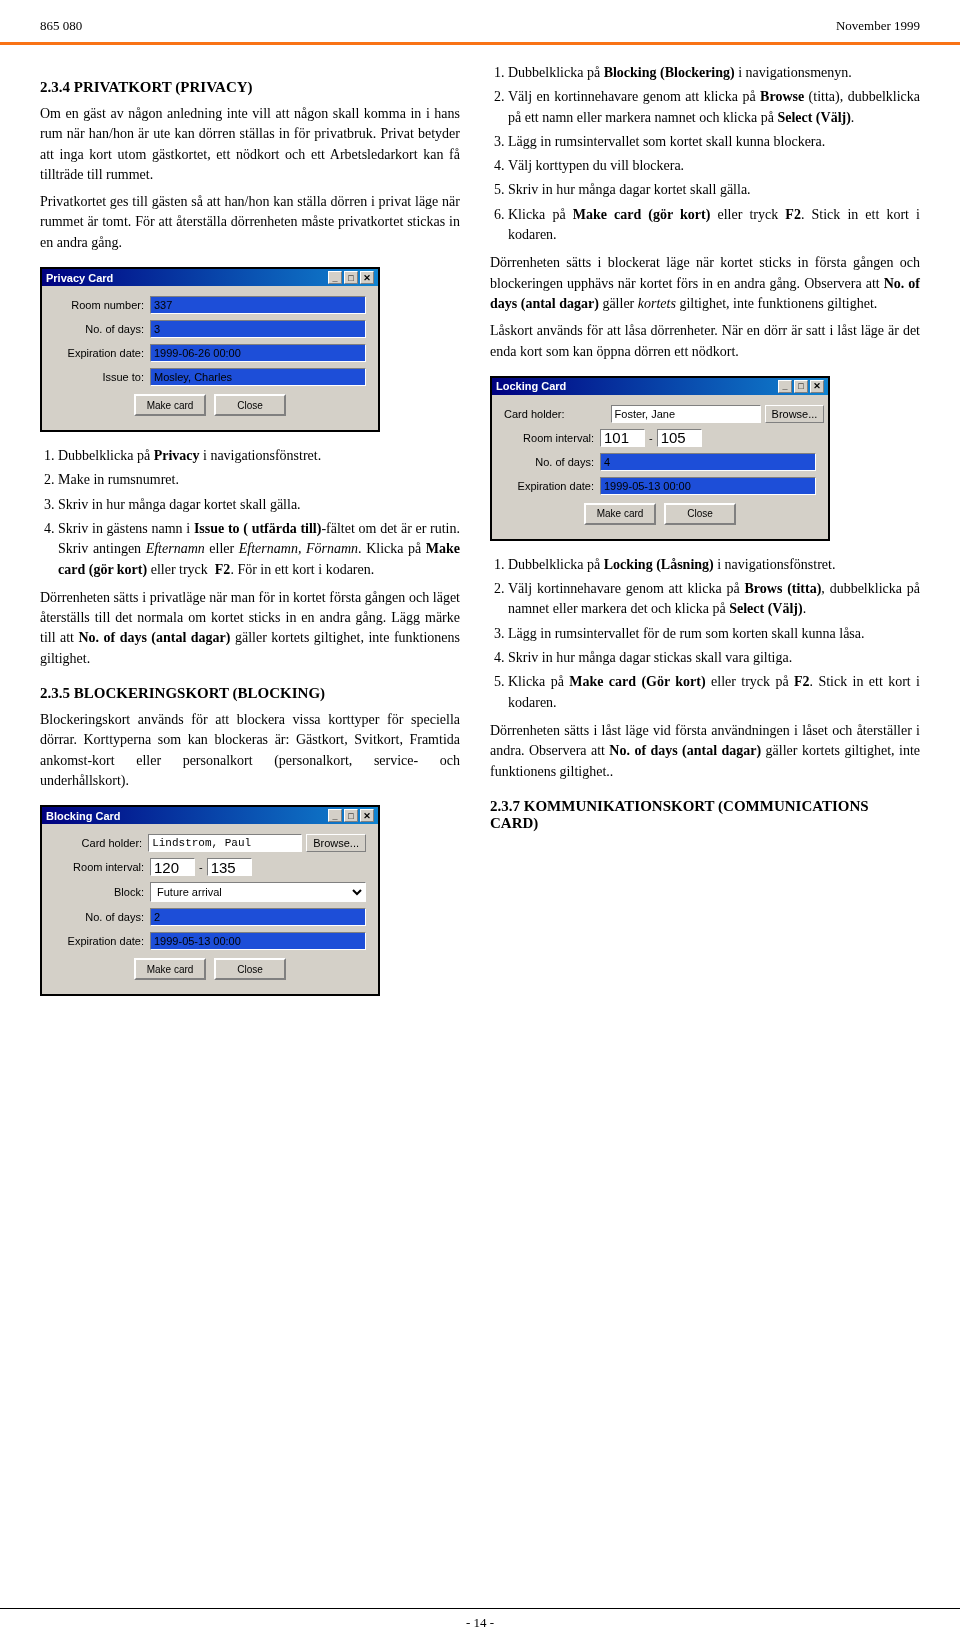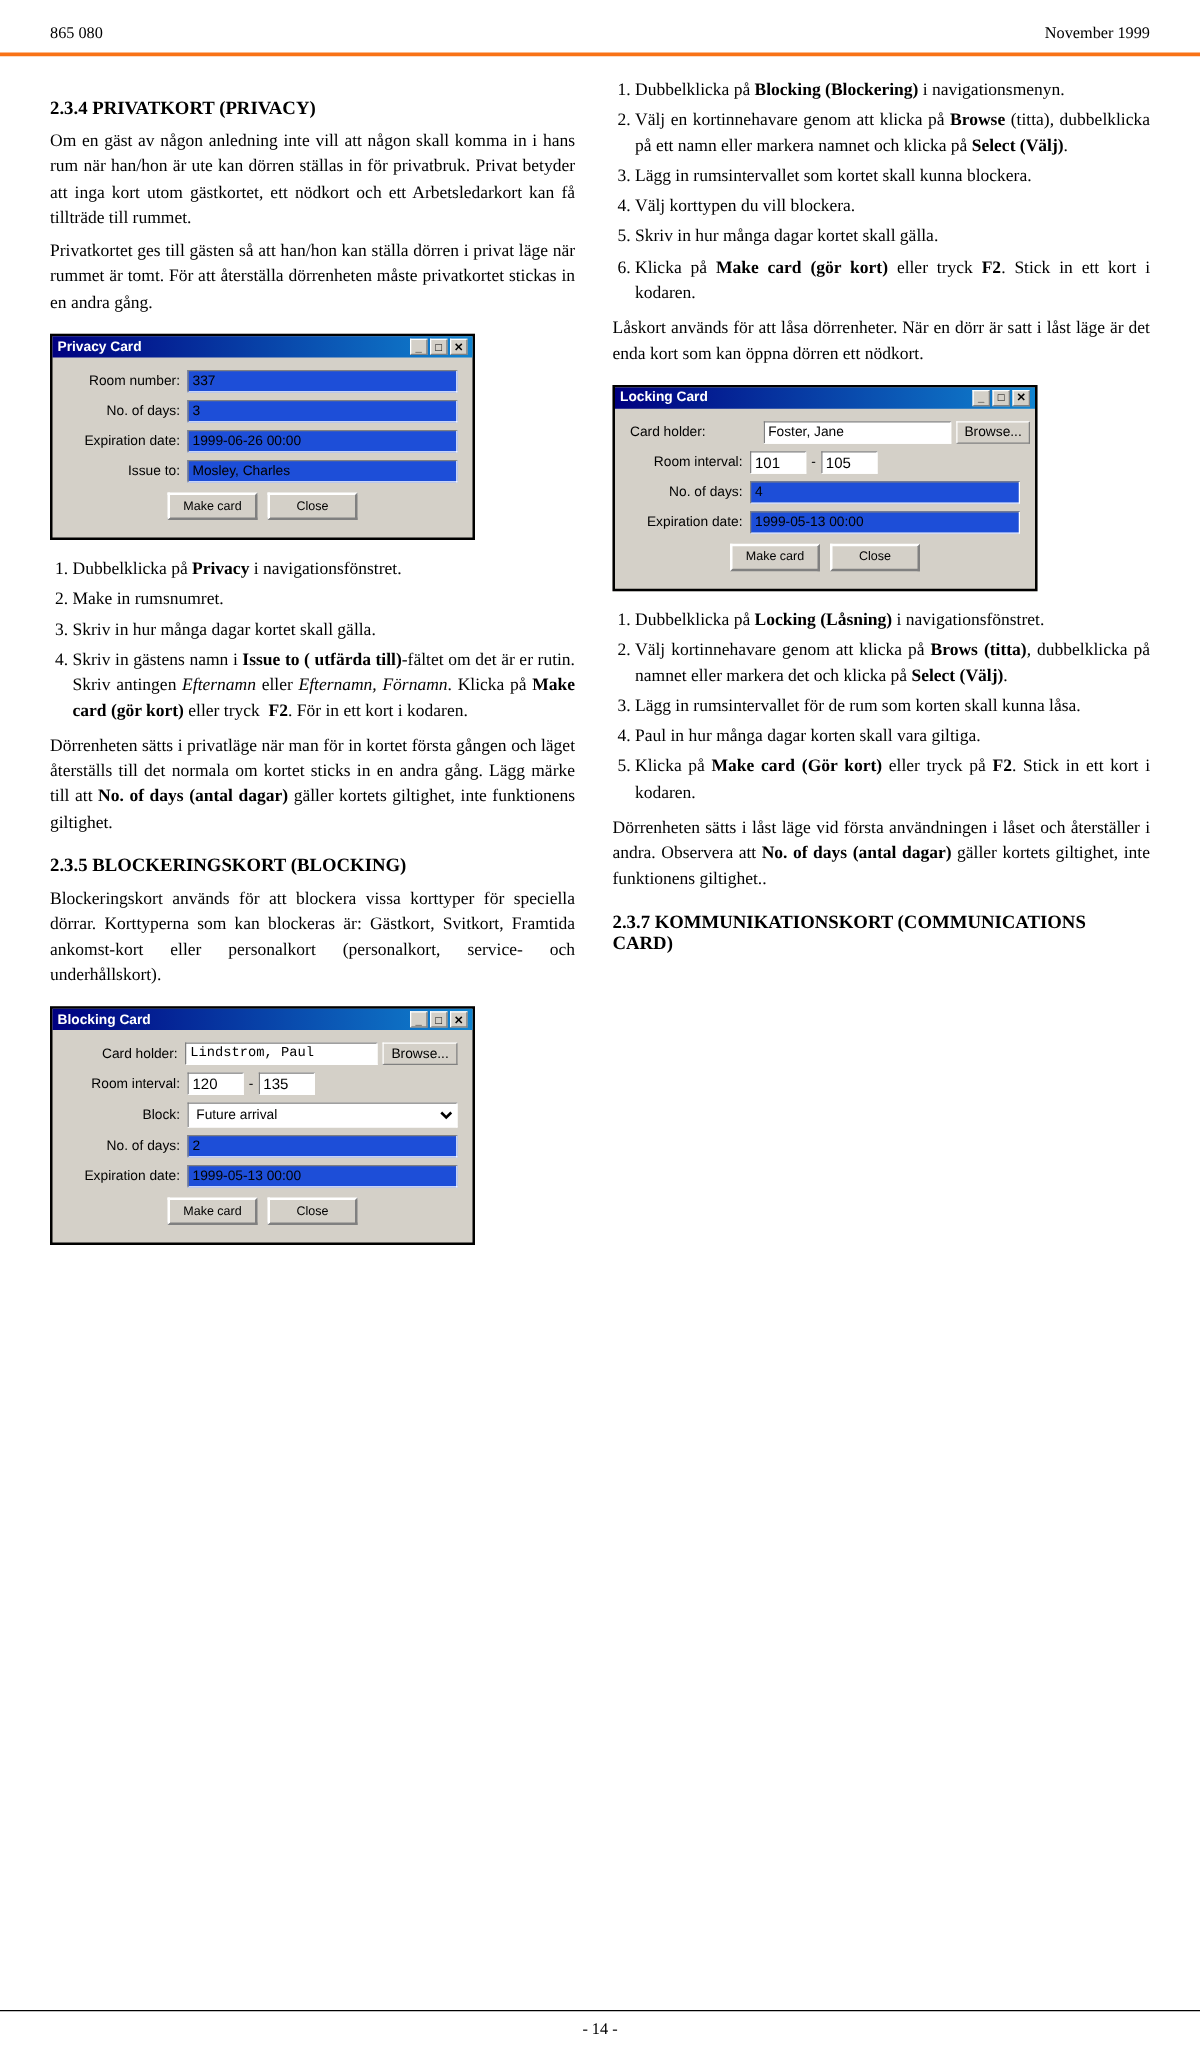--- a/index.html
+++ b/index.html
@@ -162,21 +162,21 @@
       align-items: center;
       gap: 4px;
       flex: 1;
     }
     .dialog-small-input {
       width: 45px;
       height: 18px;
       border: 1px solid;
       border-color: #808080 #fff #fff #808080;
       background: #fff;
-      font-size: 12px;
+      font-size: 15px;
       padding: 0 3px;
     }
     .dialog-select {
       flex: 1;
       height: 20px;
       border: 1px solid;
       border-color: #808080 #fff #fff #808080;
       background: #fff;
       font-size: 11px;
       padding: 0 2px;
@@ -313,20 +313,21 @@
 
     <ol style="margin-top:0;">
       <li>Dubbelklicka på <b>Blocking (Blockering)</b> i navigationsmenyn.</li>
       <li>Välj en kortinnehavare genom att klicka på <b>Browse</b> (titta), dubbelklicka på ett namn eller markera namnet och klicka på <b>Select (Välj)</b>.</li>
       <li>Lägg in rumsintervallet som kortet skall kunna blockera.</li>
       <li>Välj korttypen du vill blockera.</li>
       <li>Skriv in hur många dagar kortet skall gälla.</li>
       <li>Klicka på <b>Make card (gör kort)</b> eller tryck <b>F2</b>. Stick in ett kort i kodaren.</li>
     </ol>
 
+    <p>Dörrenheten sätts i blockerat läge när kortet sticks in första gången och blockeringen upphävs när kortet förs in en andra gång. Observera att <b>No. of days (antal dagar)</b> gäller <em>kortets</em> giltighet, inte funktionens giltighet.</p>
 
     <p>Låskort används för att låsa dörrenheter. När en dörr är satt i låst läge är det enda kort som kan öppna dörren ett nödkort.</p>
 
     <div class="dialog-box">
       <div class="dialog-title-bar">
         <span>Locking Card</span>
         <div class="dialog-title-buttons">
           <div class="dialog-title-btn">_</div>
           <div class="dialog-title-btn">□</div>
           <div class="dialog-title-btn">✕</div>
@@ -360,21 +361,21 @@
           <button class="dialog-btn">Make card</button>
           <button class="dialog-btn">Close</button>
         </div>
       </div>
     </div>
 
     <ol>
       <li>Dubbelklicka på <b>Locking (Låsning)</b> i navigationsfönstret.</li>
       <li>Välj kortinnehavare genom att klicka på <b>Brows (titta)</b>, dubbelklicka på namnet eller markera det och klicka på <b>Select (Välj)</b>.</li>
       <li>Lägg in rumsintervallet för de rum som korten skall kunna låsa.</li>
-      <li>Paul in hur många dagar korten skall vara giltiga.</li>
+      <li>Skriv in hur många dagar stickas skall vara giltiga.</li>
       <li>Klicka på <b>Make card (Gör kort)</b> eller tryck på <b>F2</b>. Stick in ett kort i kodaren.</li>
     </ol>
 
     <p>Dörrenheten sätts i låst läge vid första användningen i låset och återställer i andra. Observera att <b>No. of days (antal dagar)</b> gäller kortets giltighet, inte funktionens giltighet..</p>
 
     <h2 class="section-heading"><span>2.3.7 Kommunikationskort (Communications Card)</span></h2>
 
   </div>
 
 </div>

